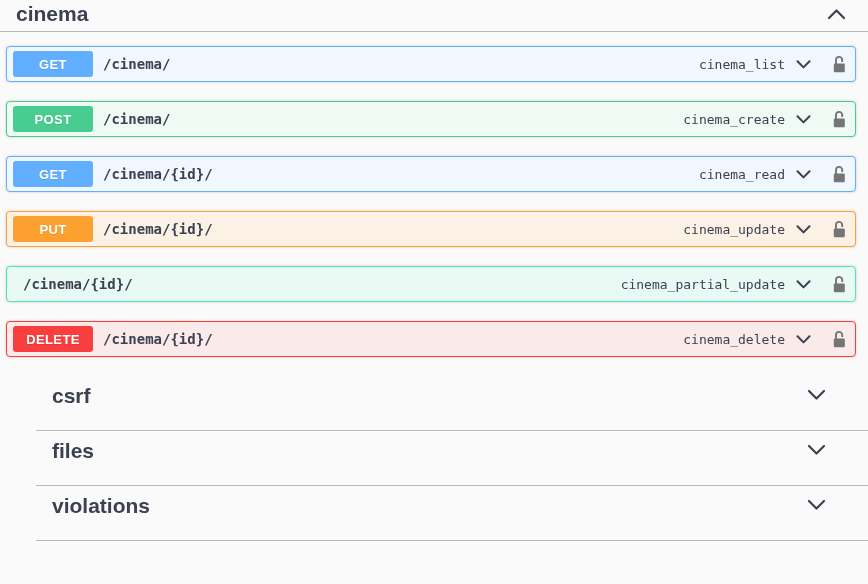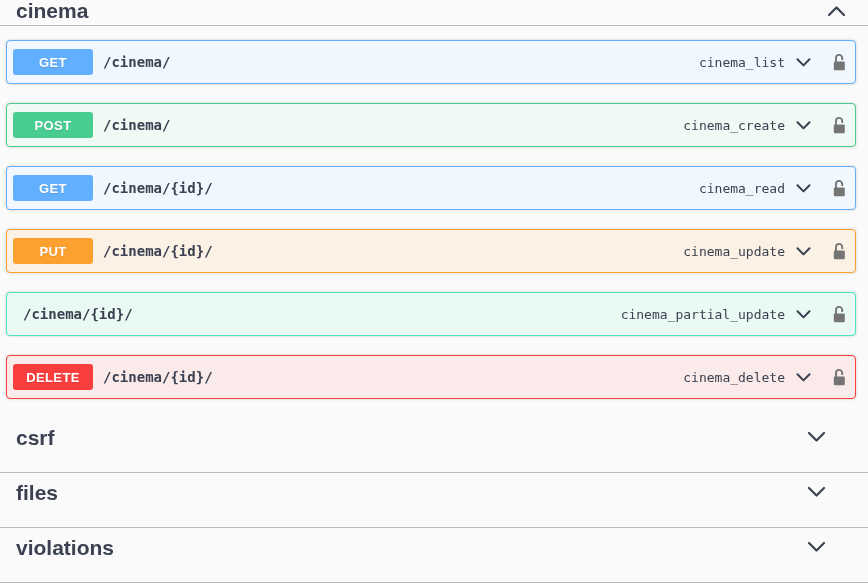--- a/index.html
+++ b/index.html
@@ -7,37 +7,37 @@
   body {
     width: 868px; height: 584px;
     background: #fafafa;
     font-family: "Liberation Sans", sans-serif;
     overflow: hidden;
   }
 
   
   .tag-header {
     display: flex; align-items: center; justify-content: space-between;
-    height: 26px;
+    height: 32px;
     padding: 0 22px 4px 16px;
     border-bottom: 1px solid rgba(59,65,81,.35);
     cursor: pointer;
   }
   .tag-title {
     margin: 0;
     font-size: 21px; font-weight: 700;
     color: #3b4151;
     line-height: 1;
   }
   .chevron { display: flex; align-items: center; }
 
   
   .operations { padding-top: 14px; }
   .opblock {
-    height: 44px;
+    height: 36px;
     margin: 0 12px 19px 6px;
     display: flex; align-items: center;
     padding: 0 9px 0 6px;
     border: 1px solid var(--border);
     background: var(--bg);
     border-radius: 4px;
     box-shadow: 0 0 3px rgba(0,0,0,.19);
     cursor: pointer;
   }
   .method-badge {
@@ -73,20 +73,21 @@
   }
 
   
   .collapsed-sections { margin-top: 9px; }
   .tag-section-collapsed {
     height: 55px;
     display: flex; align-items: center; justify-content: space-between;
     padding: 0 42px 16px 16px;
     border-bottom: 1px solid rgba(59,65,81,.35);
     cursor: pointer;
+    margin-left: 36px;
   }
 </style>
 </head>
 <body>
 
 <main>
 
   <section>
     <div class="tag-header">
       <h3 class="tag-title">cinema</h3>

